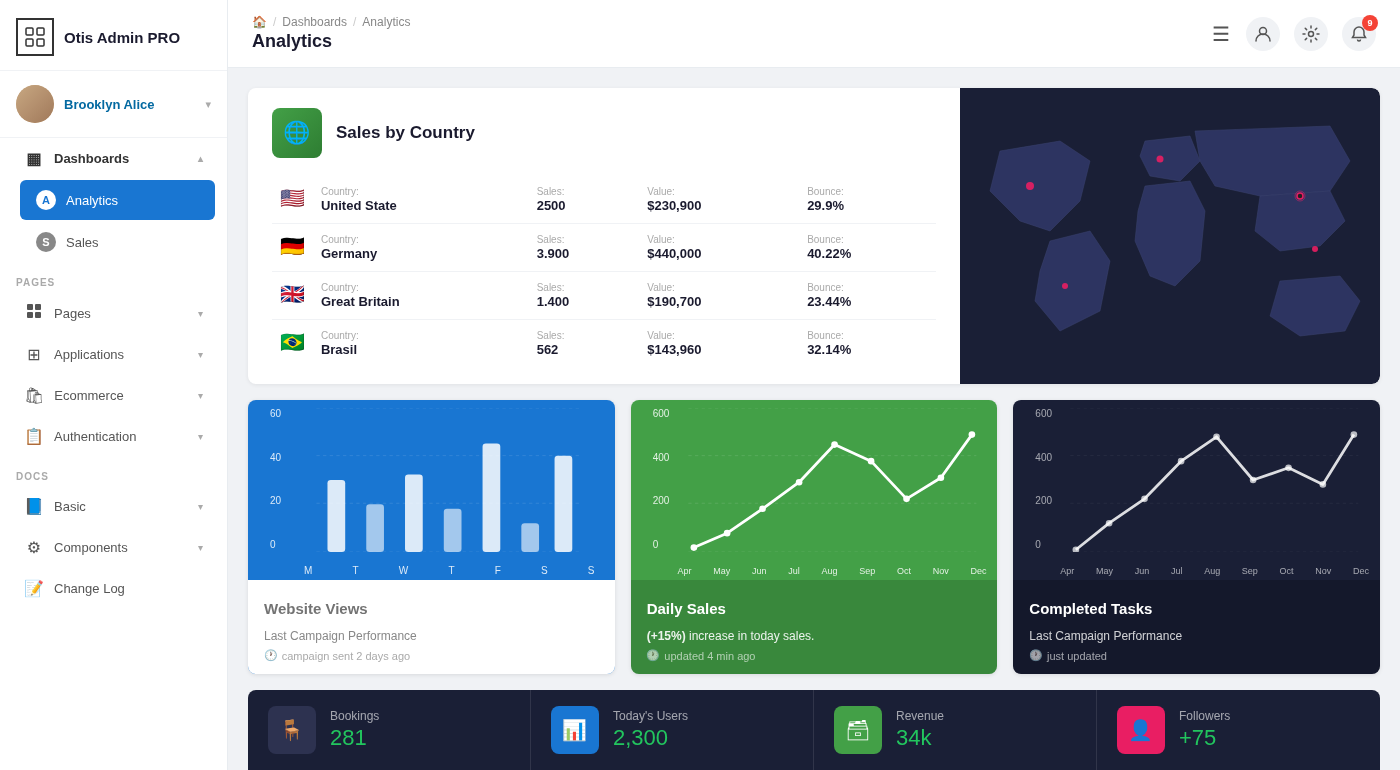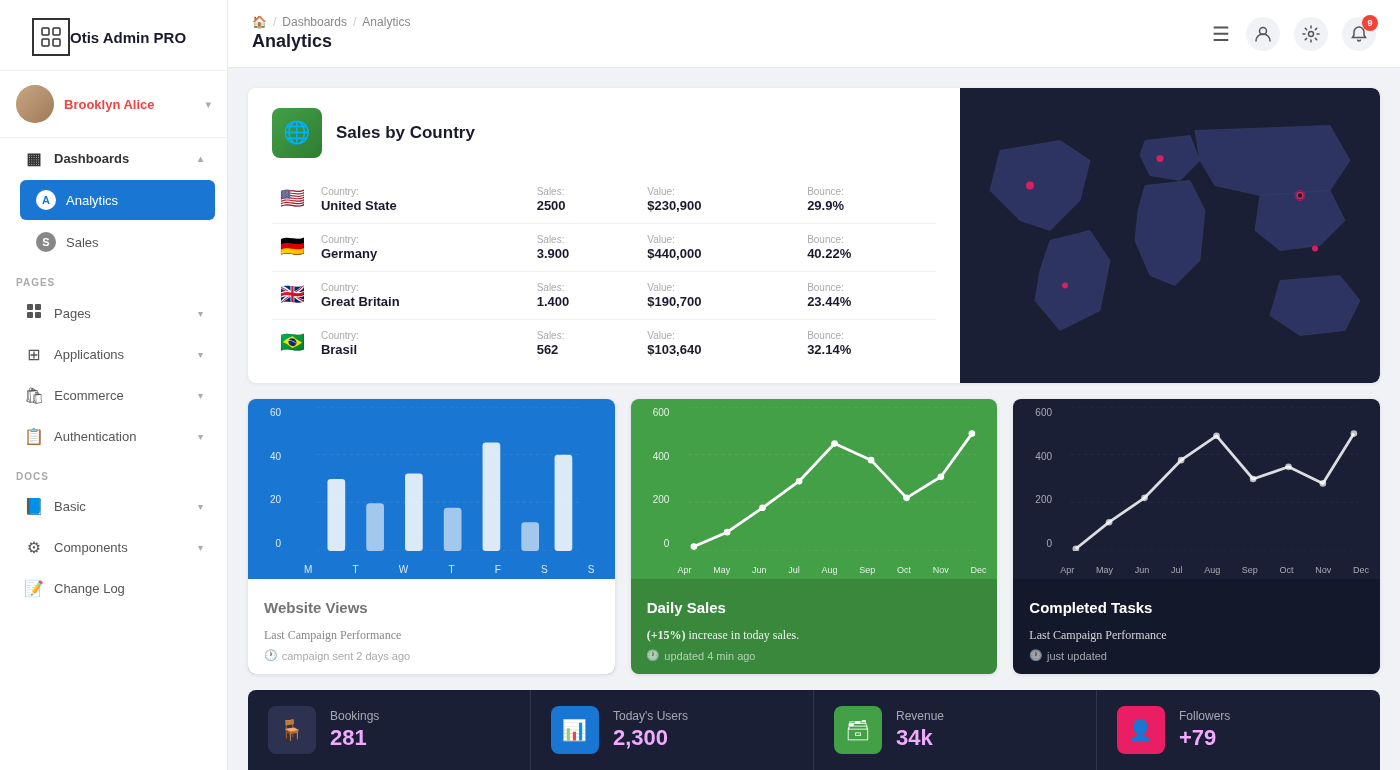--- a/index.html
+++ b/index.html
@@ -12,21 +12,22 @@
       background: #fff;
       height: 770px;
       display: flex;
       flex-direction: column;
       border-right: 1px solid #e8ecf0;
       overflow-y: auto;
     }
     .sidebar-logo {
       display: flex;
       align-items: center;
-      padding: 18px 32px 14px;
+      gap: 10px;
+      padding: 18px 16px 14px;
       border-bottom: 1px solid #f0f2f5;
     }
     .logo-icon {
       width: 38px; height: 38px;
       border: 2px solid #333;
       display: flex; align-items: center; justify-content: center;
       font-size: 16px; color: #333;
     }
     .logo-text { font-size: 15px; font-weight: 700; color: #1a1a2e; }
 
@@ -38,21 +39,21 @@
     .avatar {
       width: 38px; height: 38px; border-radius: 50%;
       background: #c8a882;
       display: flex; align-items: center; justify-content: center;
       overflow: hidden;
     }
     .avatar-img {
       width: 38px; height: 38px; border-radius: 50%;
       background: linear-gradient(135deg, #c8a882 0%, #a0785a 100%);
     }
-    .user-name { font-size: 13px; font-weight: 600; color: #ef4444; flex: 1; }
+    .user-name { font-size: 13px; font-weight: 600; color: #0369a1; flex: 1; }
     .chevron { color: #aaa; font-size: 11px; }
 
     .sidebar-section-label {
       font-size: 10px; font-weight: 700; color: #aaa;
       padding: 14px 16px 4px; letter-spacing: 1px; text-transform: uppercase;
     }
 
     .nav-item {
       display: flex; align-items: center; gap: 10px;
       padding: 10px 16px; cursor: pointer;
@@ -171,28 +172,28 @@
 
     .chart-card {
       border-radius: 8px;
       overflow: hidden;
       box-shadow: 0 1px 4px rgba(0,0,0,0.10);
     }
     .chart-card.blue { background: #1976d2; }
     .chart-card.green { background: #43a047; }
     .chart-card.dark { background: #1a1f36; }
 
-    .chart-upper { padding: 16px 16px 0; height: 180px; position: relative; text-align: right; }
+    .chart-upper { padding: 16px 16px 0; height: 180px; position: relative; }
     .chart-lower {
       background: rgba(255,255,255,0.1);
       padding: 14px 16px 12px;
     }
     .chart-card.blue .chart-lower { background: rgba(255,255,255,1); color: #333; }
     .chart-title { font-size: 15px; font-weight: 700; color: #fff; margin-top: 6px; }
-    .chart-subtitle { font-size: 12px; color: rgba(255,255,255,0.8); margin-top: 12px; font-family: Liberation Serif, serif; }
+    .chart-subtitle { font-size: 12px; color: rgba(255,255,255,0.8); margin-top: 12px; }
     .chart-meta { font-size: 11px; color: rgba(255,255,255,0.6); margin-top: 6px; display: flex; align-items: center; gap: 4px; }
     .chart-card.blue .chart-title { color: #737373; }
     .chart-card.blue .chart-subtitle { color: #888; }
     .chart-card.blue .chart-meta { color: #aaa; }
 
     
     .stats-bar {
       background: #1a1f36;
       display: grid;
       grid-template-columns: 1fr 1fr 1fr 1fr;
@@ -209,21 +210,21 @@
     .stat-icon {
       width: 48px; height: 48px; border-radius: 8px;
       display: flex; align-items: center; justify-content: center;
       font-size: 20px; color: #fff; flex-shrink: 0;
     }
     .stat-icon.dark-gray { background: #2d3250; }
     .stat-icon.blue { background: #1976d2; }
     .stat-icon.green { background: #43a047; }
     .stat-icon.pink { background: #e91e63; }
     .stat-label { font-size: 12px; color: rgba(255,255,255,0.6); }
-    .stat-value { font-size: 22px; font-weight: 700; color: #f0abfc; margin-top: 2px; }
+    .stat-value { font-size: 22px; font-weight: 400; color: #22c55e; margin-top: 2px; }
   </style>
 </head>
 <body>
 
 <div class="sidebar">
   <div class="sidebar-logo">
     <div class="logo-icon">
       <svg width="20" height="20" viewBox="0 0 20 20" fill="none">
         <rect x="1" y="1" width="7" height="7" rx="1" stroke="#333" stroke-width="1.5" fill="none"></rect>
         <rect x="12" y="1" width="7" height="7" rx="1" stroke="#333" stroke-width="1.5" fill="none"></rect>
@@ -413,21 +414,21 @@
     <td>
                   <div class="field-label">Country:</div>
                   <div class="field-value">Brasil</div>
                 </td>
     <td>
                   <div class="field-label">Sales:</div>
                   <div class="field-value">562</div>
                 </td>
     <td>
                   <div class="field-label">Value:</div>
-                  <div class="field-value">$103,640</div>
+                  <div class="field-value">$143,960</div>
                 </td>
     <td>
                   <div class="field-label">Bounce:</div>
                   <div class="field-value">32.14%</div>
                 </td>
   </tr>
             </tbody>
         </table>
       </div>
       <div class="map-area">
@@ -621,19 +622,19 @@
     <div class="stat-icon green" style="background:#43a047;">🗃</div>
     <div>
       <div class="stat-label">Revenue</div>
       <div class="stat-value">34k</div>
     </div>
   </div>
         <div class="stat-item">
     <div class="stat-icon pink" style="background:#e91e63;">👤</div>
     <div>
       <div class="stat-label">Followers</div>
-      <div class="stat-value">+79</div>
+      <div class="stat-value">+75</div>
     </div>
   </div>
       </div>
 
   </div>
 </div>
 
 </body></html>

